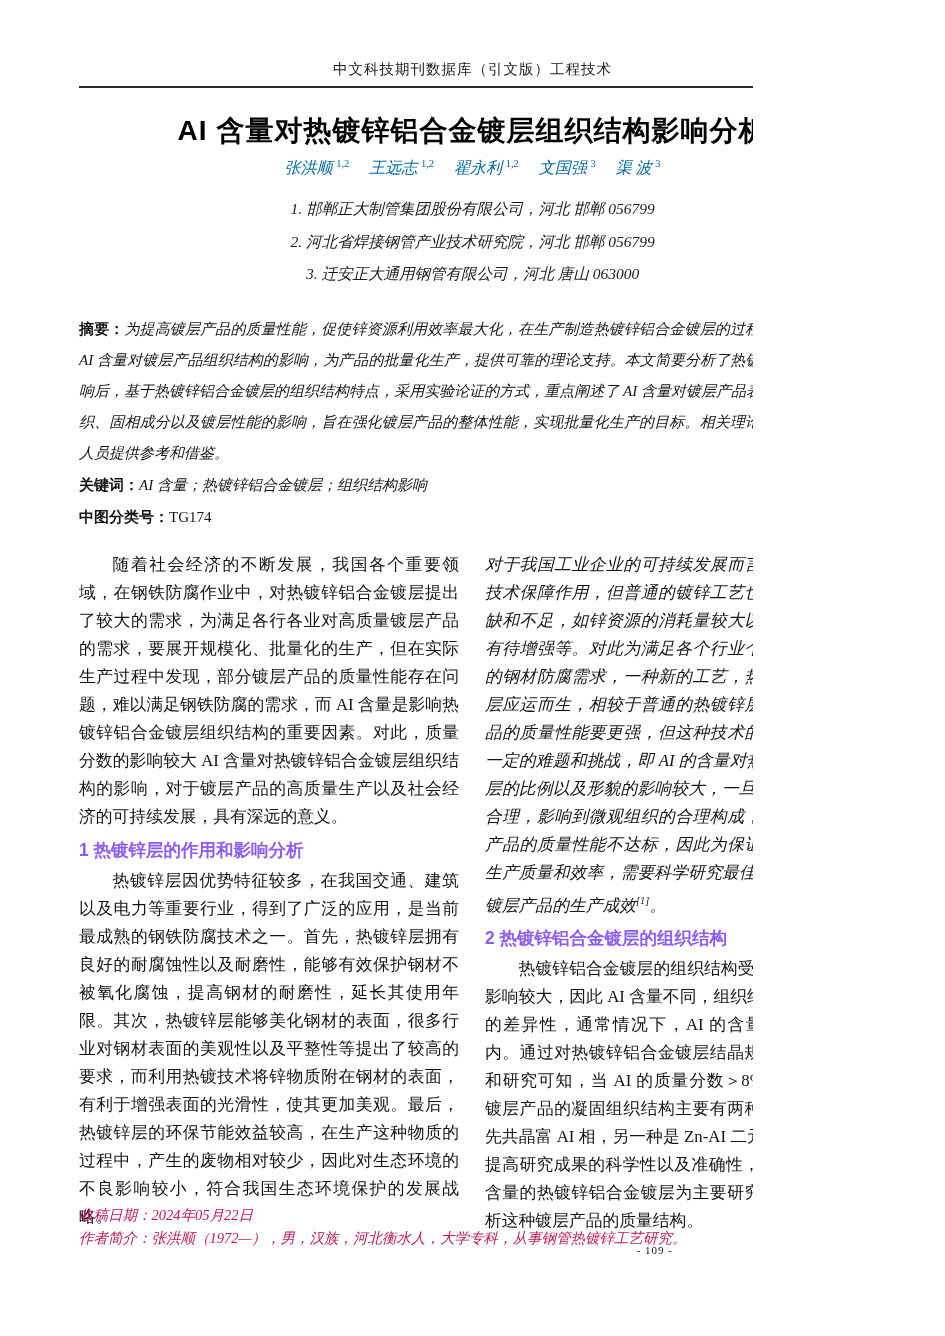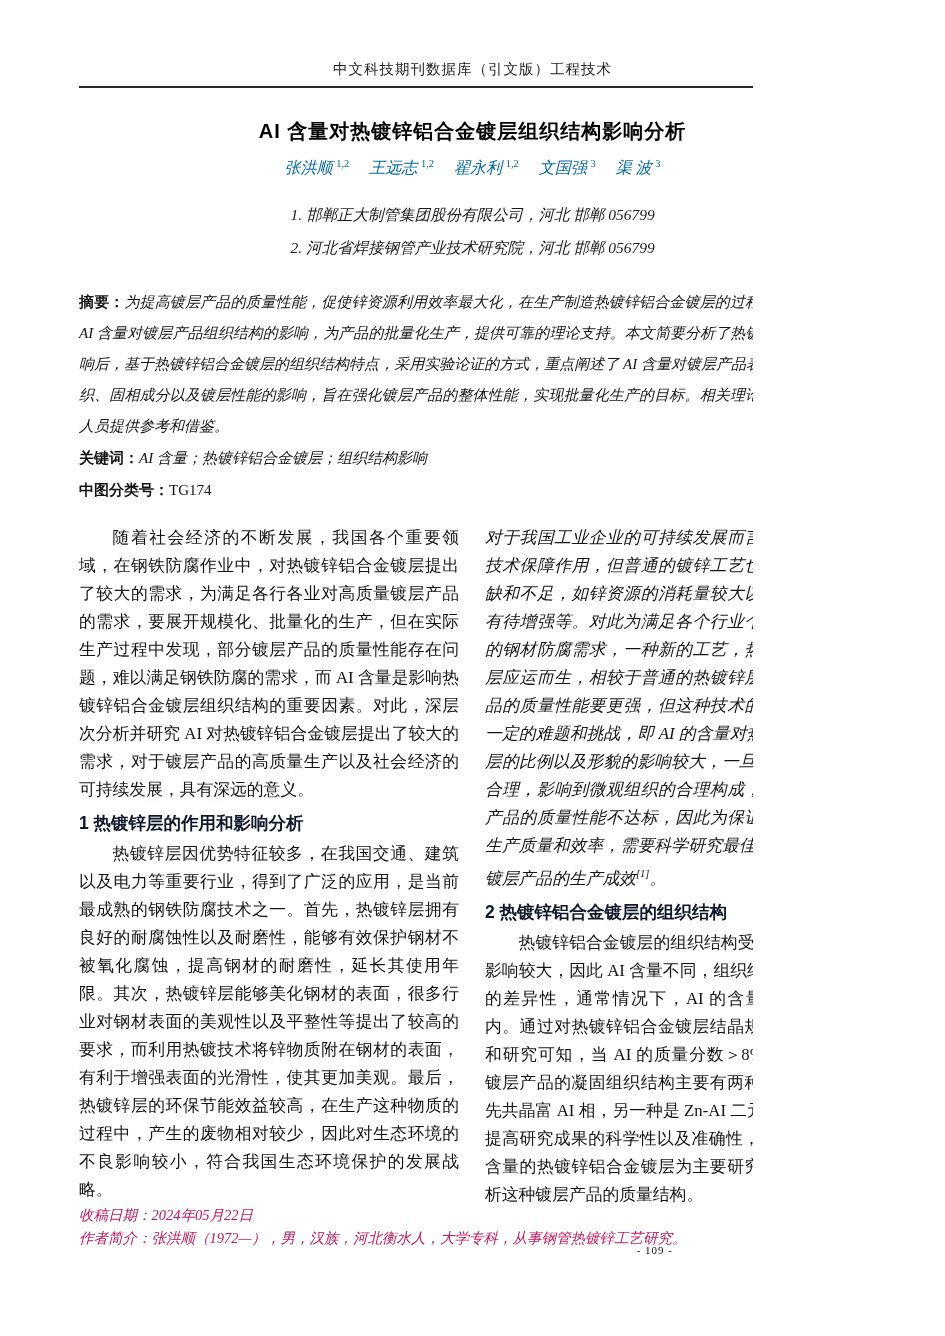--- a/index.html
+++ b/index.html
@@ -4,41 +4,41 @@
 <style>
   * { margin:0; padding:0; box-sizing:border-box; }
   html,body { background:#ffffff; }
   body { width:945px; font-family:"Liberation Serif", serif; color:#141414; }
   .page { position:relative; width:753px; height:1336px; background:#fff; overflow:hidden; }
   .content { margin:0 79px; width:787px; }
 
   .journal-header { padding-top:60px; text-align:center; font-size:14.5px; letter-spacing:1px; color:#1c1c1c; }
   .header-rule { margin-top:7px; border-bottom:2px solid #2a2a2a; }
 
-  .title { margin-top:24px; text-align:center; font-size:20px; line-height:38px;
+  .title { margin-top:24px; text-align:center; font-size:28px; line-height:38px;
            font-weight:700; font-family:"Liberation Sans", sans-serif; letter-spacing:1px; color:#000; }
 
   .authors { margin-top:8px; text-align:center; font-size:16px; font-style:italic; color:#0369a1; }
   .author { margin:0 10px; white-space:nowrap; }
   .author sup { font-size:10.5px; font-style:normal; margin-left:1px; }
 
-  .affiliations { margin-top:20px; text-align:center; font-size:15.5px; font-style:italic; line-height:32.5px; color:#1a1a1a; }
+  .affiliations { margin-top:14px; text-align:center; font-size:15.5px; font-style:italic; line-height:32.5px; color:#1a1a1a; }
 
   .meta { font-size:15px; line-height:31px; text-align:justify; }
   .abstract { margin-top:22px; }
   .meta-label { font-weight:700; font-family:"Liberation Sans", sans-serif; font-style:normal; }
   .meta-text { font-style:italic; }
   .clc-text { font-style:normal; }
 
   .columns { margin-top:18px; display:flex; gap:26px; height:682px; overflow:hidden; }
   .col { width:380px; }
   .body-para { font-size:16.8px; line-height:28px; text-align:justify; text-indent:2em; color:#141414; }
   .body-para.noindent { text-indent:0;font-style:italic; }
   .section-heading { font-size:17.5px; line-height:24px; font-weight:700;
-                     font-family:"Liberation Sans", sans-serif; margin:7px 0 5px; color:#0f172a; }
+                     font-family:"Liberation Sans", sans-serif; margin:7px 0 5px; color:#8b5cf6; }
   sup.ref { font-size:10.5px; }
 
   .footnote { position:absolute; left:79px; top:1204px; width:787px;
               font-size:14.5px; font-style:italic; line-height:23px; color:#be185d; }
   .page-number { position:absolute; right:80px; top:1244px; font-size:11px; letter-spacing:1px; color:#111; }
 </style>
 </head>
 <body>
 
 <div class="page">
@@ -47,31 +47,32 @@
     <div class="journal-header">中文科技期刊数据库（引文版）工程技术</div>
     <div class="header-rule"></div>
 
     <h1 class="title">AI 含量对热镀锌铝合金镀层组织结构影响分析</h1>
 
     <div class="authors"><span class="author"><span>张洪顺</span><sup> 1,2</sup></span><span class="author"><span>王远志</span><sup> 1,2</sup></span><span class="author"><span>翟永利</span><sup> 1,2</sup></span><span class="author"><span>文国强</span><sup> 3</sup></span><span class="author"><span>渠 波</span><sup> 3</sup></span></div>
 
     <div class="affiliations">
         <div>1. 邯郸正大制管集团股份有限公司，河北 邯郸 056799</div>
         <div>2. 河北省焊接钢管产业技术研究院，河北 邯郸 056799</div>
+        <div>3. 迁安正大通用钢管有限公司，河北 唐山 063000</div>
       </div>
 
     <p class="meta abstract"><span class="meta-label">摘要：</span><span class="meta-text">为提高镀层产品的质量性能，促使锌资源利用效率最大化，在生产制造热镀锌铝合金镀层的过程中，要深入分析 AI 含量对镀层产品组织结构的影响，为产品的批量化生产，提供可靠的理论支持。本文简要分析了热镀锌层的作用和影响后，基于热镀锌铝合金镀层的组织结构特点，采用实验论证的方式，重点阐述了 AI 含量对镀层产品表面组织、截面组织、固相成分以及镀层性能的影响，旨在强化镀层产品的整体性能，实现批量化生产的目标。相关理论成果以期为从业人员提供参考和借鉴。</span></p>
 
     <p class="meta kw-line"><span class="meta-label">关键词：</span><span class="meta-text">AI 含量；热镀锌铝合金镀层；组织结构影响</span></p>
 
     <p class="meta clc-line"><span class="meta-label">中图分类号：</span><span class="meta-text clc-text">TG174</span></p>
 
     <div class="columns">
       <div class="col" id="col-left">
-          <p class="body-para">随着社会经济的不断发展，我国各个重要领域，在钢铁防腐作业中，对热镀锌铝合金镀层提出了较大的需求，为满足各行各业对高质量镀层产品的需求，要展开规模化、批量化的生产，但在实际生产过程中发现，部分镀层产品的质量性能存在问题，难以满足钢铁防腐的需求，而 AI 含量是影响热镀锌铝合金镀层组织结构的重要因素。对此，深层次分析并研究 AI 对热镀锌铝合金镀层提出了较大的需求，对于镀层产品的高质量生产以及社会经济的可持续发展，具有深远的意义。</p>
+          <p class="body-para">随着社会经济的不断发展，我国各个重要领域，在钢铁防腐作业中，对热镀锌铝合金镀层提出了较大的需求，为满足各行各业对高质量镀层产品的需求，要展开规模化、批量化的生产，但在实际生产过程中发现，部分镀层产品的质量性能存在问题，难以满足钢铁防腐的需求，而 AI 含量是影响热镀锌铝合金镀层组织结构的重要因素。对此，质量分数的影响较大 AI 含量对热镀锌铝合金镀层组织结构的影响，对于镀层产品的高质量生产以及社会经济的可持续发展，具有深远的意义。</p>
           <h2 class="section-heading">1 热镀锌层的作用和影响分析</h2>
           <p class="body-para">热镀锌层因优势特征较多，在我国交通、建筑以及电力等重要行业，得到了广泛的应用，是当前最成熟的钢铁防腐技术之一。首先，热镀锌层拥有良好的耐腐蚀性以及耐磨性，能够有效保护钢材不被氧化腐蚀，提高钢材的耐磨性，延长其使用年限。其次，热镀锌层能够美化钢材的表面，很多行业对钢材表面的美观性以及平整性等提出了较高的要求，而利用热镀技术将锌物质附在钢材的表面，有利于增强表面的光滑性，使其更加美观。最后，热镀锌层的环保节能效益较高，在生产这种物质的过程中，产生的废物相对较少，因此对生态环境的不良影响较小，符合我国生态环境保护的发展战略。</p>
           <p class="body-para">结合上述内容可知，热镀锌层的优势特征较多，</p>
         </div>
       <div class="col" id="col-right">
           <p class="body-para noindent">对于我国工业企业的可持续发展而言，起着重要的技术保障作用，但普通的镀锌工艺也存在一定的欠缺和不足，如锌资源的消耗量较大以及耐腐蚀性仍有待增强等。对此为满足各个行业个性化、多元化的钢材防腐需求，一种新的工艺，热镀锌铝合金镀层应运而生，相较于普通的热镀锌层，这种镀层产品的质量性能要更强，但这种技术的应用也面临着一定的难题和挑战，即 AI 的含量对热镀锌铝合金镀层的比例以及形貌的影响较大，一旦 AI 含量控制不合理，影响到微观组织的合理构成，就会导致镀层产品的质量性能不达标，因此为保证新镀层产品的生产质量和效率，需要科学研究最佳 AI 含量，强化镀层产品的生产成效<sup class="ref">[1]</sup>。</p>
           <h2 class="section-heading">2 热镀锌铝合金镀层的组织结构</h2>
           <p class="body-para">热镀锌铝合金镀层的组织结构受 AI 质量分数的影响较大，因此 AI 含量不同，组织结构也存在较大的差异性，通常情况下，AI 的含量在 8%-15%以内。通过对热镀锌铝合金镀层结晶规律的深入分析和研究可知，当 AI 的质量分数＞8%且＜15%时，镀层产品的凝固组织结构主要有两种形态，一种是先共晶富 AI 相，另一种是 Zn-AI 二元共晶组织。为提高研究成果的科学性以及准确性，本文将 10%AI 含量的热镀锌铝合金镀层为主要研究对象，综合分析这种镀层产品的质量结构。</p>
         </div>
     </div>

